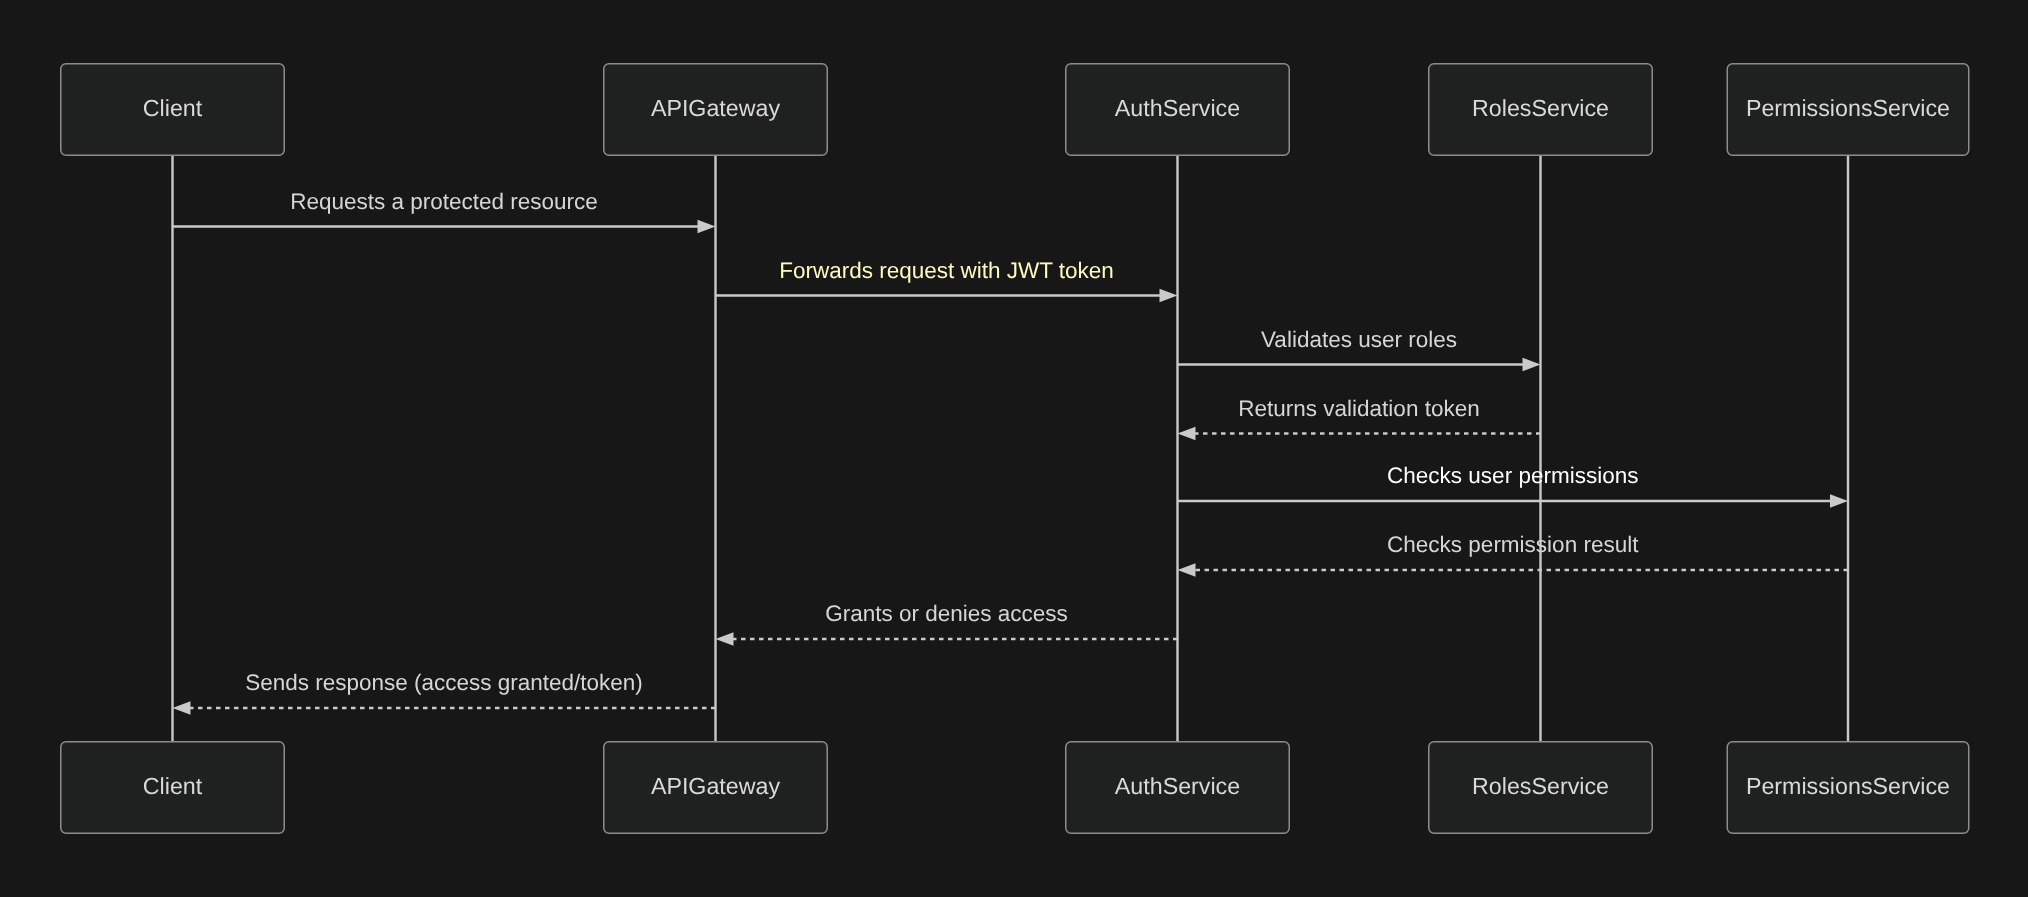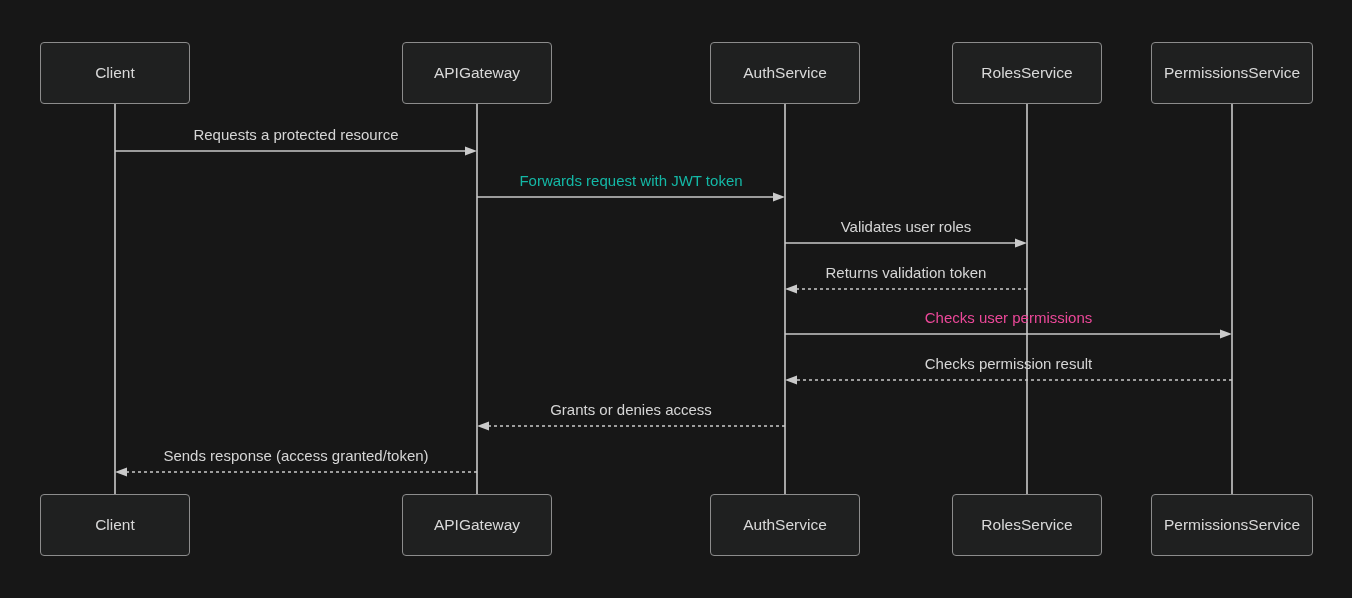--- a/index.html
+++ b/index.html
@@ -99,21 +99,21 @@
       </div>
       <div class="actor-box" style="left: 1151px; top: 42px; width: 162px; height: 62px; background: rgb(31, 32, 32); border-color: rgb(140, 140, 140);">
         <span class="actor-label" style="color: rgb(217, 217, 217);">PermissionsService</span>
       </div>
       <div class="actor-box" style="left: 1151px; top: 494px; width: 162px; height: 62px; background: rgb(31, 32, 32); border-color: rgb(140, 140, 140);">
         <span class="actor-label" style="color: rgb(217, 217, 217);">PermissionsService</span>
       </div>
     </div>
   <div id="labels-layer">
       <div class="message-label" style="left: 296px; top: 126px; color: rgb(214, 214, 214);">Requests a protected resource</div>
-      <div class="message-label" style="left: 631px; top: 172px; color: #14b8a6;">Forwards request with JWT token</div>
+      <div class="message-label" style="left: 631px; top: 172px; color: #fef9c3;">Forwards request with JWT token</div>
       <div class="message-label" style="left: 906px; top: 218px; color: rgb(214, 214, 214);">Validates user roles</div>
       <div class="message-label" style="left: 906px; top: 264px; color: rgb(214, 214, 214);">Returns validation token</div>
-      <div class="message-label" style="left: 1008.5px; top: 309px; color: #ec4899;">Checks user permissions</div>
+      <div class="message-label" style="left: 1008.5px; top: 309px; color: #ffffff;">Checks user permissions</div>
       <div class="message-label" style="left: 1008.5px; top: 355px; color: rgb(214, 214, 214);">Checks permission result</div>
       <div class="message-label" style="left: 631px; top: 401px; color: rgb(214, 214, 214);">Grants or denies access</div>
       <div class="message-label" style="left: 296px; top: 447px; color: rgb(214, 214, 214);">Sends response (access granted/token)</div>
     </div>
 </div>
 
 </body></html>

